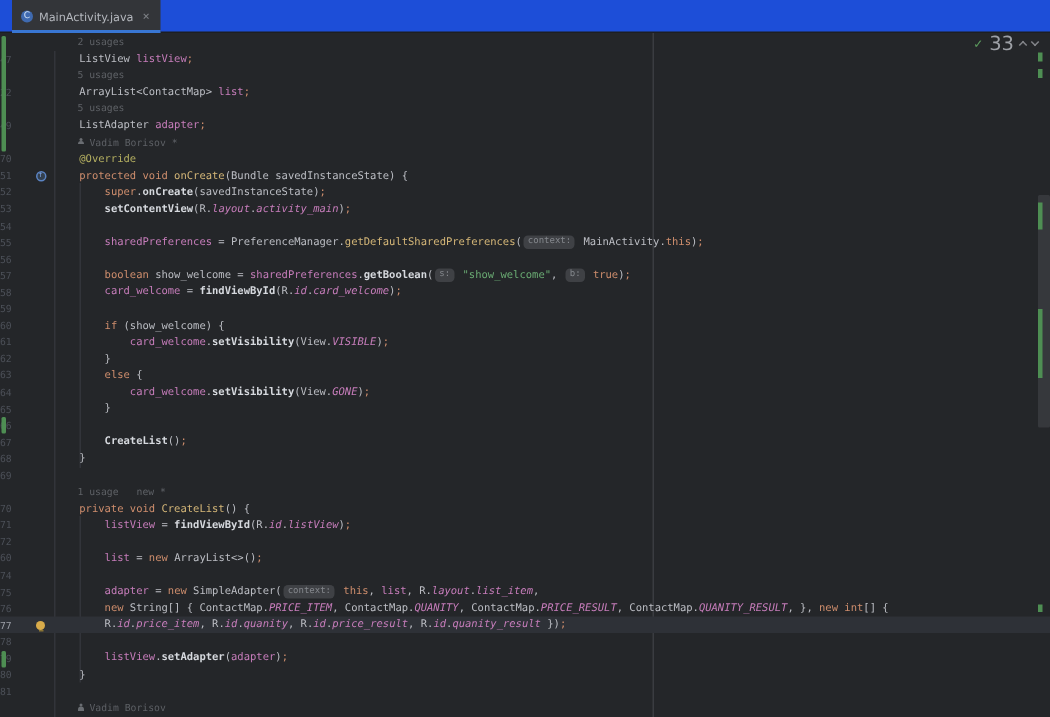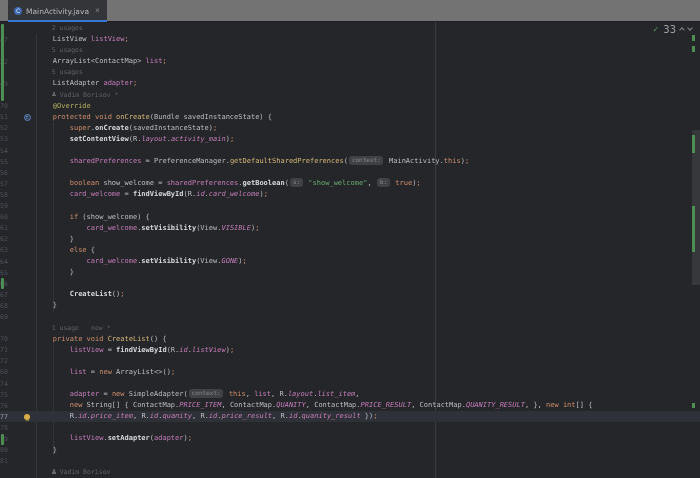--- a/index.html
+++ b/index.html
@@ -2,21 +2,21 @@
 <html><head>
 <meta charset="utf-8">
 <style>
   * { margin:0; padding:0; box-sizing:border-box; }
   html,body { width:700px; height:478px; background:#242629; overflow:hidden; }
   #app { position:relative; width:700px; height:478px; background:#242629;
          font-family:"DejaVu Sans Mono", monospace; }
 
   
   .tabbar { position:absolute; top:0; left:0; right:0; height:22px;
-            background:#737373; border-bottom:1px solid #1d1e21;padding-left:37px; }
+            background:#1d4ed8; border-bottom:1px solid #1d1e21;padding-left:37px; }
   .tab { position:absolute; left:8px; top:0; height:22px; padding:0 7px 0 6px;
          background:#333539; display:flex; align-items:center; gap:4px; cursor:pointer; }
   .tab-underline { position:absolute; left:0; right:0; bottom:0; height:2px; background:#3876d3; }
   .class-icon { width:8px; height:8px; border-radius:50%; background:#3f6ab0;
                 color:#cfe0f5; font-size:6px; line-height:8px; text-align:center;
                 font-family:"DejaVu Sans", sans-serif; }
   .tab-label { font-size:7.5px; color:#b4b7bd; font-family:"DejaVu Sans", sans-serif; }
   .tab-close { font-size:8px; color:#7c7f85; line-height:8px; margin-left:2px; }
 
   
@@ -66,21 +66,21 @@
 
   
   .chg { position:absolute; left:1px; width:2.5px; border-radius:1px;
          background:#4e8e53; z-index:4; }
 
   
   .inspections { position:absolute; top:2px; right:8px; height:10px; z-index:6;
                  display:flex; align-items:center; gap:4px;
                  font-family:"DejaVu Sans", sans-serif; }
   .insp-icon { color:#5c9c5e; font-size:8px; line-height:9px; font-weight:700; }
-  .insp-count { color:#9da0a6; font-size:10px; }
+  .insp-count { color:#9da0a6; font-size:13px; }
   .chev { width:4px; height:4px; border-left:1.2px solid #83858a; border-bottom:1.2px solid #83858a;
           display:inline-block; cursor:pointer; }
   .chev.up   { transform:rotate(135deg); margin-top:2px; }
   .chev.down { transform:rotate(-45deg);  margin-bottom:2px; }
 
   
   .scroll-track { position:absolute; top:0; bottom:0; right:0; width:10px; z-index:5; }
   .scroll-thumb { position:absolute; right:0; width:8px; top:108px; height:155px;
                   background:#45474c; opacity:.55; border-radius:1px; cursor:pointer; }
   .stripe-mark { position:absolute; right:5px; width:3px; background:#4e8e53; z-index:6; }

